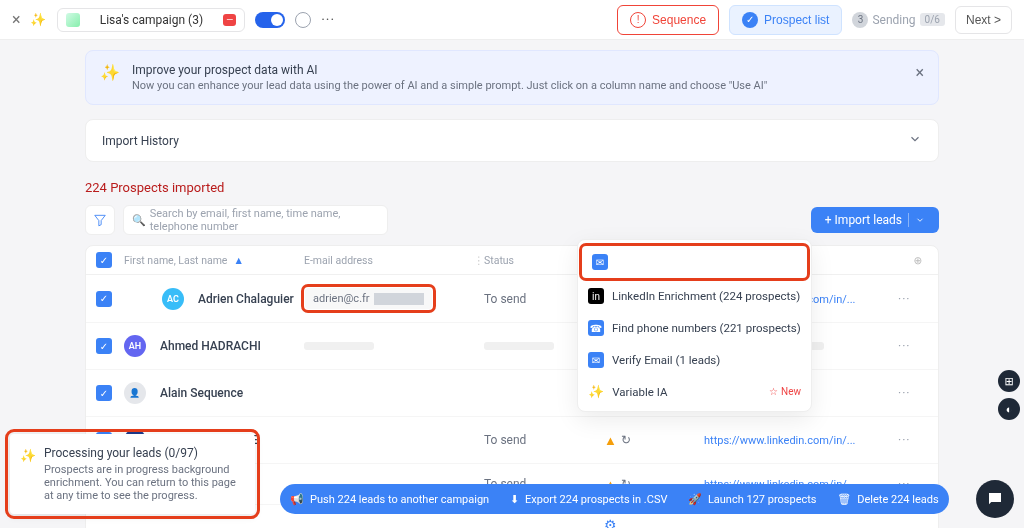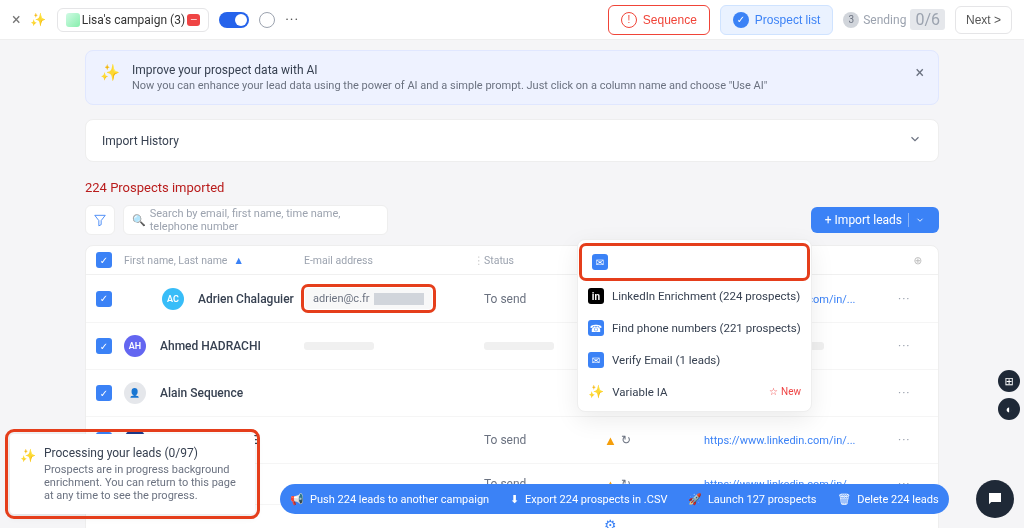--- a/index.html
+++ b/index.html
@@ -19,21 +19,21 @@
       background: #fff;
       border-bottom: 1px solid #eee;
       display: flex;
       align-items: center;
       padding: 0 12px;
       gap: 10px;
     }
     .topbar .close { font-size: 16px; color: #777; cursor: pointer; }
     .topbar .sparkle { color: #8b5cf6; font-size: 13px; }
     .campaign-chip {
-      display: flex; align-items: center; gap: 2px;
+      display: flex; align-items: center; gap: 20px;
       background: #fff; border: 1px solid #e5e5e7;
       border-radius: 6px; padding: 4px 8px; font-size: 12px;
     }
     .campaign-chip .dot { width: 14px; height: 14px; background: linear-gradient(135deg,#d1fae5,#86efac); border-radius: 3px; }
     .campaign-chip .red-badge { background: #ef4444; color: #fff; font-size: 9px; padding: 1px 3px; border-radius: 3px; }
     .toggle { width: 30px; height: 16px; background: #2563eb; border-radius: 8px; position: relative; cursor: pointer; }
     .toggle::after { content: ""; position: absolute; width: 12px; height: 12px; background: #fff; border-radius: 50%; top: 2px; right: 2px; }
     .gear { width: 16px; height: 16px; border: 1.5px solid #9ca3af; border-radius: 50%; position: relative; cursor: pointer; }
     .dots { font-size: 14px; color: #555; letter-spacing: 1px; cursor: pointer; }
     .spacer { flex: 1; }
@@ -42,21 +42,21 @@
       padding: 6px 12px; font-size: 12px; cursor: pointer;
       display: inline-flex; align-items: center; gap: 6px;
     }
     .btn.red { color: #f04438; border-color: #f04438; }
     .btn.blue { color: #3b82f6; border-color: #cfe3ff; background: #eaf2ff; }
     .step-dot { width: 16px; height: 16px; border-radius: 50%; display: inline-flex; align-items: center; justify-content: center; font-size: 10px; }
     .step-dot.red { border: 1.5px solid #f04438; color: #f04438; }
     .step-dot.blue { background: #3b82f6; color: #fff; }
     .step-dot.gray { background: #d1d5db; color: #6b7280; }
     .sending-chip { color: #9ca3af; font-size: 12px; display: flex; align-items: center; gap: 4px; }
-    .sending-chip .badge { background: #e5e7eb; border-radius: 3px; padding: 1px 5px; font-size: 16px; }
+    .sending-chip .badge { background: #e5e7eb; border-radius: 3px; padding: 1px 5px; font-size: 10px; }
     .next-btn { border: 1px solid #e5e5e7; background: #fff; border-radius: 6px; padding: 6px 10px; font-size: 12px; color: #555; cursor: pointer; }
 
     
     .content { padding: 10px 85px 0 85px; }
     .ai-banner {
       background: #eef2ff; border: 1px solid #e0e7ff; border-radius: 8px;
       padding: 12px 14px; display: flex; align-items: flex-start; gap: 12px;
       margin-bottom: 14px;
     }
     .ai-banner .icon { color: #6366f1; font-size: 16px; }
@@ -114,21 +114,21 @@
     .dropdown .item {
       display: flex; align-items: center; gap: 8px;
       padding: 8px 10px; font-size: 11.5px; color: #374151; cursor: pointer;
     }
     .dropdown .icon-sq {
       width: 16px; height: 16px; border-radius: 3px; display: flex;
       align-items: center; justify-content: center; color: #fff; font-size: 10px;
       flex-shrink: 0;
     }
     .dropdown .blue-sq { background: #3b82f6; }
-    .dropdown .linkedin-sq { background: #000000; font-weight: bold; }
+    .dropdown .linkedin-sq { background: #000000; }
     .dropdown .mail-sq { background: #3b82f6; }
     .dropdown .var-icon { color: #6366f1; font-size: 13px; }
     .dropdown .new-tag { margin-left: auto; color: #ef4444; font-size: 10px; display: flex; align-items: center; gap: 3px; }
 
     
     .table-wrap { background: #fff; border: 1px solid #eee; border-radius: 8px; }
     .thead {
       display: flex; align-items: center; padding: 6px 10px;
       border-bottom: 1px solid #f0f0f0; font-size: 10.5px; color: #9ca3af;
     }

